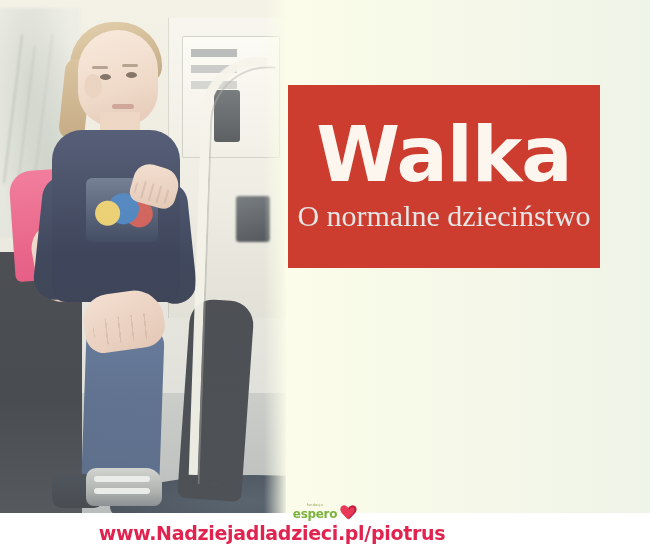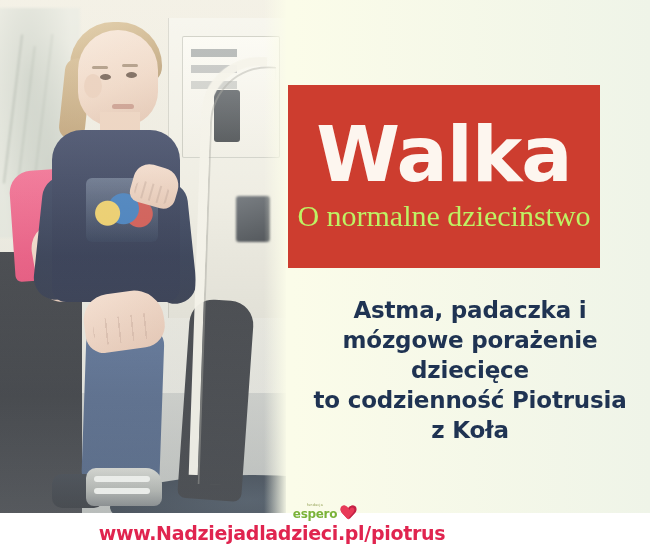--- a/index.html
+++ b/index.html
@@ -289,21 +289,21 @@
   .banner-title {
     color: #fdf6ef;
     font-family: "DejaVu Sans", sans-serif;
     font-weight: 700;
     font-size: 76px;
     line-height: 1;
     letter-spacing: -1px;
     margin: 0 0 6px 0;
   }
   .banner-subtitle {
-    color: #bef264;
+    color: #e5e5e5;
     font-family: "Liberation Serif", "DejaVu Serif", serif;
     font-weight: 400;
     font-size: 30px;
     line-height: 1.1;
     margin: 0;
     white-space: nowrap;
   }
 
   
   .body-copy {
@@ -415,27 +415,20 @@
     <div class="ph-pole-2"></div>
     <div class="photo-fade"></div>
     <div class="photo-edge"></div>
   </div>
 
   <div class="red-banner">
     <div class="banner-title">Walka</div>
     <div class="banner-subtitle">O normalne dzieciństwo</div>
   </div>
 
-  <div class="body-copy">
-    <span class="ln">Astma, padaczka i</span>
-    <span class="ln">mózgowe porażenie</span>
-    <span class="ln">dziecięce</span>
-    <span class="ln">to codzienność Piotrusia</span>
-    <span class="ln">z Koła</span>
-  </div>
 
   <div class="footer">
     <div class="logo">
       <div class="logo-text-wrap">
         <span class="logo-tag">fundacja</span>
         <span class="logo-word">espero</span>
       </div>
       <svg class="logo-heart" width="17" height="15" viewBox="0 0 17 15">
         <path d="M4.3 0.6C2.1 0.6 0.6 2.3 0.6 4.3c0 3.4 4.4 6.3 7 9.6 0.3-0.4 0.6-0.8 0.9-1.2C6.4 10.1 3 7.6 3 4.8c0-1.3 0.9-2.3 2.1-2.3 0.9 0 1.6 0.5 2 1.2C6.6 1.8 5.6 0.6 4.3 0.6z" fill="#d62b4e"></path>
         <path d="M12.6 0.6c-1.7 0-3.1 1-4.1 2.4C7.5 1.6 6.2 0.6 4.6 0.6 2.3 0.6 0.9 2.4 0.9 4.5c0 3.6 4.6 6.4 7.6 10 3-3.6 7.6-6.4 7.6-10 0-2.1-1.4-3.9-3.5-3.9z" fill="#e83a58"></path>

